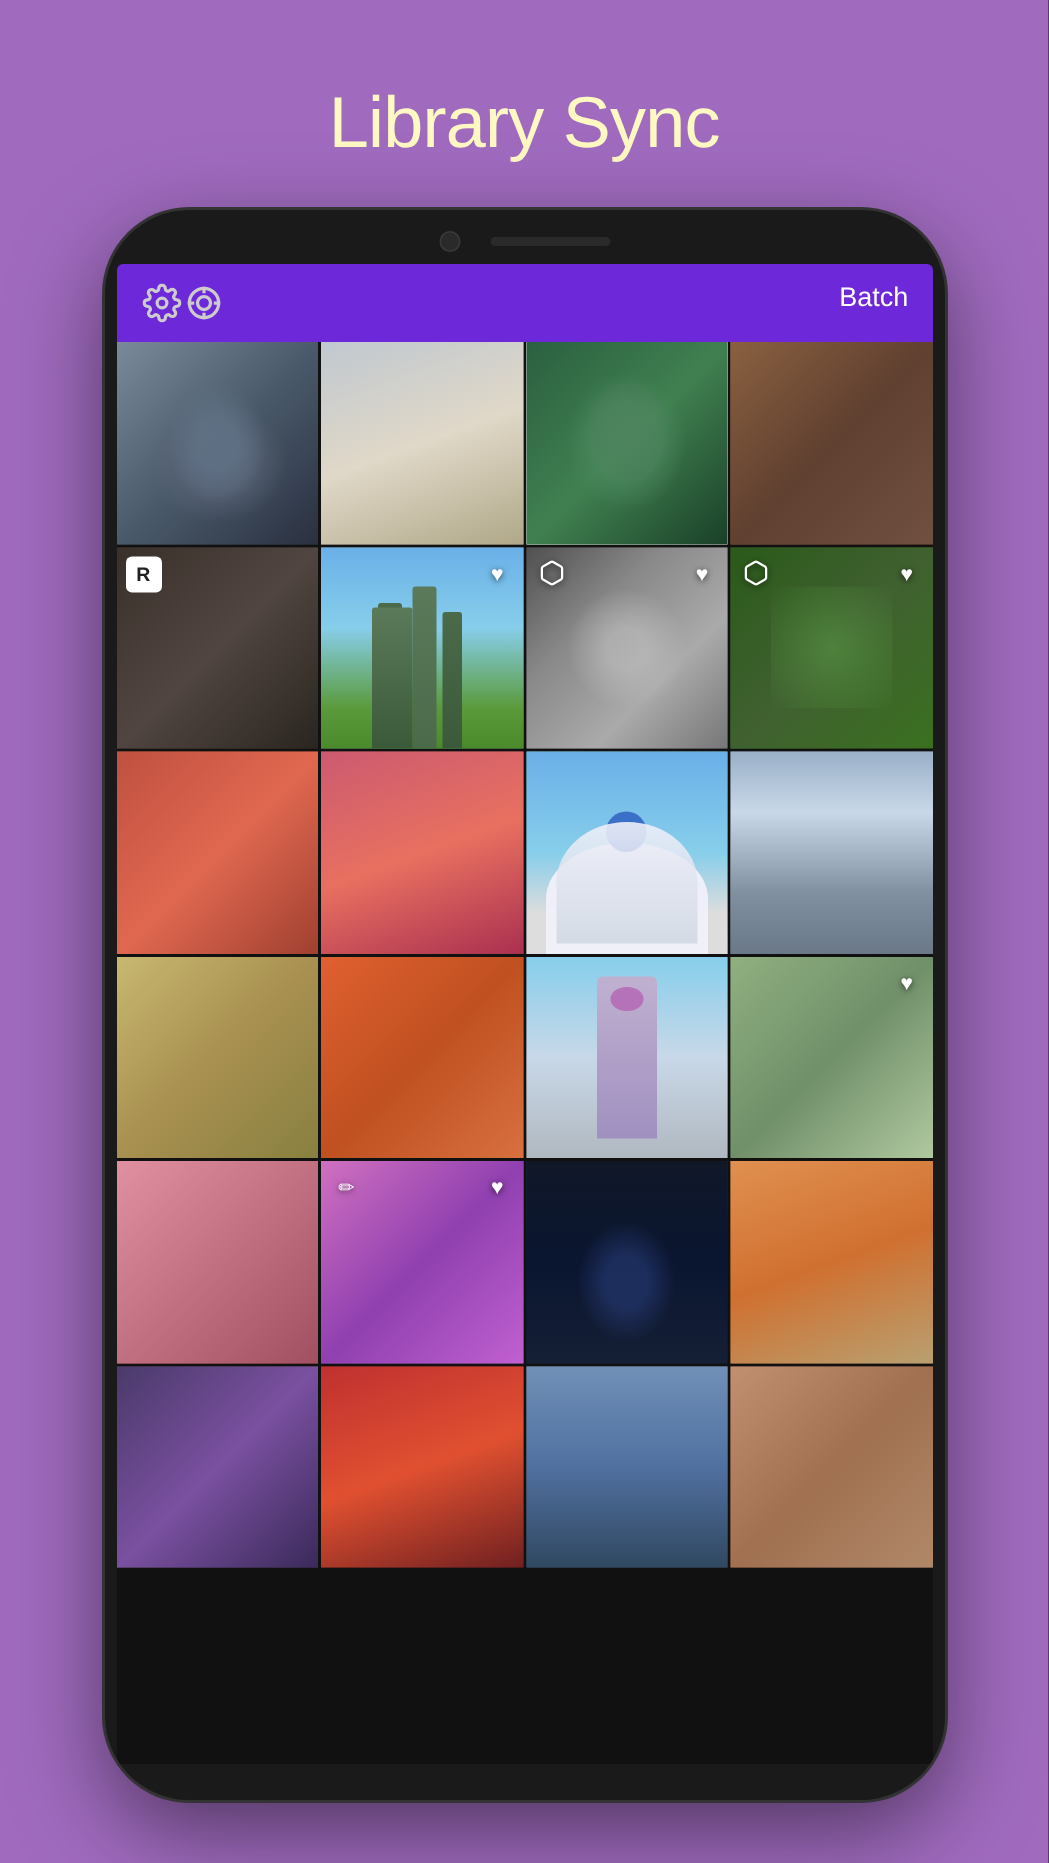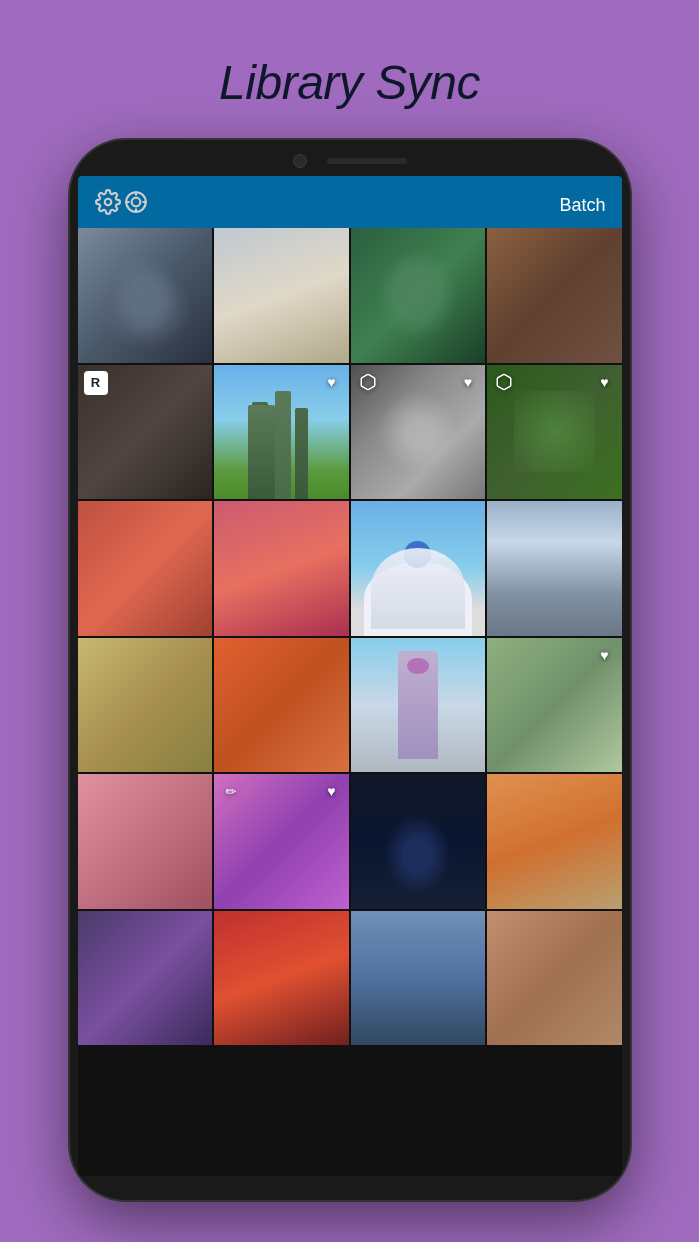--- a/index.html
+++ b/index.html
@@ -8,28 +8,27 @@
       height: 1242px;
       background-color: #a06bbf;
       font-family: -apple-system, BlinkMacSystemFont, 'Helvetica Neue', sans-serif;
       display: flex;
       flex-direction: column;
       align-items: center;
       overflow: hidden;
     }
 
     #page-title {
-      color: #0f172a;
+      color: #fef9c3;
       font-size: 48px;
       font-weight: 300;
       text-align: center;
       margin-top: 55px;
       margin-bottom: 30px;
       letter-spacing: -0.5px;
-      font-style: italic;
     }
 
     .phone-wrapper {
       position: relative;
       width: 560px;
       height: 1060px;
     }
 
     .phone-body {
       position: absolute;
@@ -67,23 +66,23 @@
     .phone-screen {
       background: #111;
       margin: 0 8px 8px 8px;
       border-radius: 4px;
       overflow: hidden;
       height: calc(100% - 60px);
     }
 
     .toolbar {
       display: flex;
-      align-items: flex-end;
+      align-items: flex-start;
       padding: 12px 16px;
-      background: #0369a1;
+      background: #6d28d9;
       gap: 0;
     }
 
     .toolbar-right {
       margin-left: auto;
     }
 
     .batch-btn {
       color: white;
       font-size: 18px;

